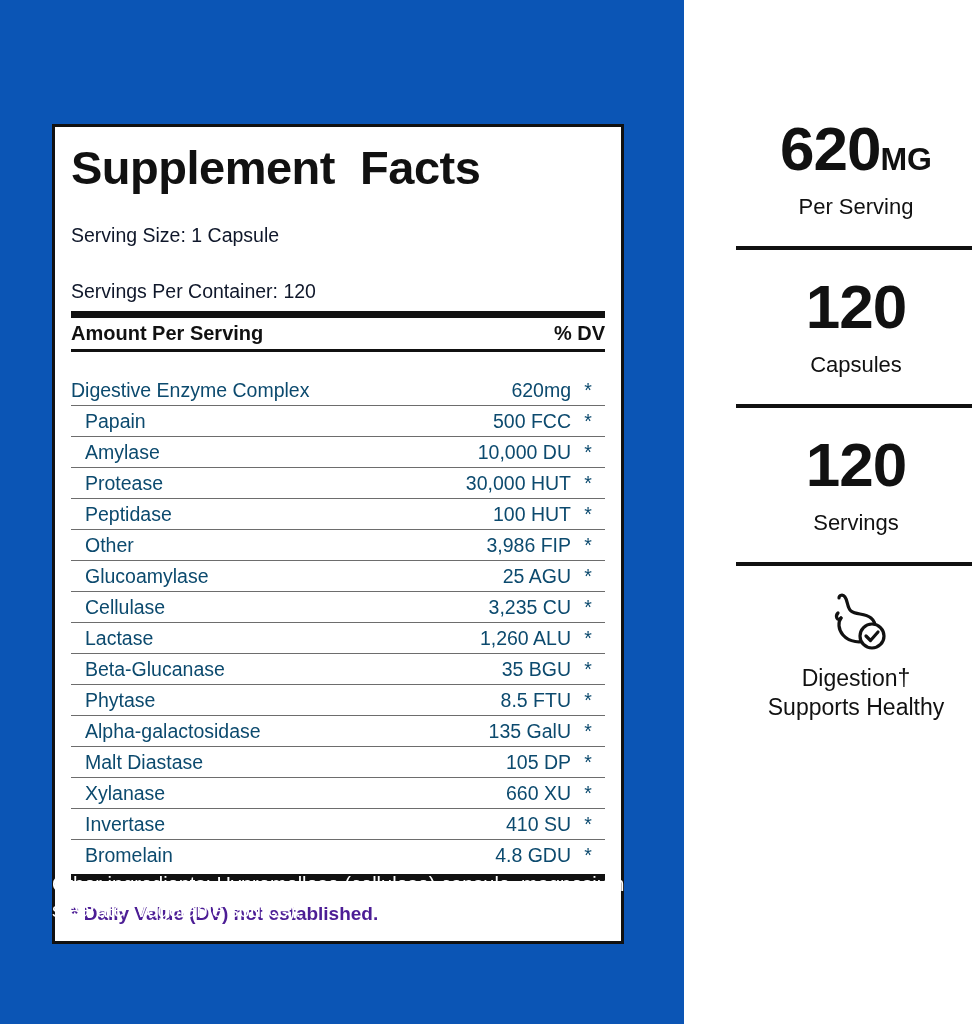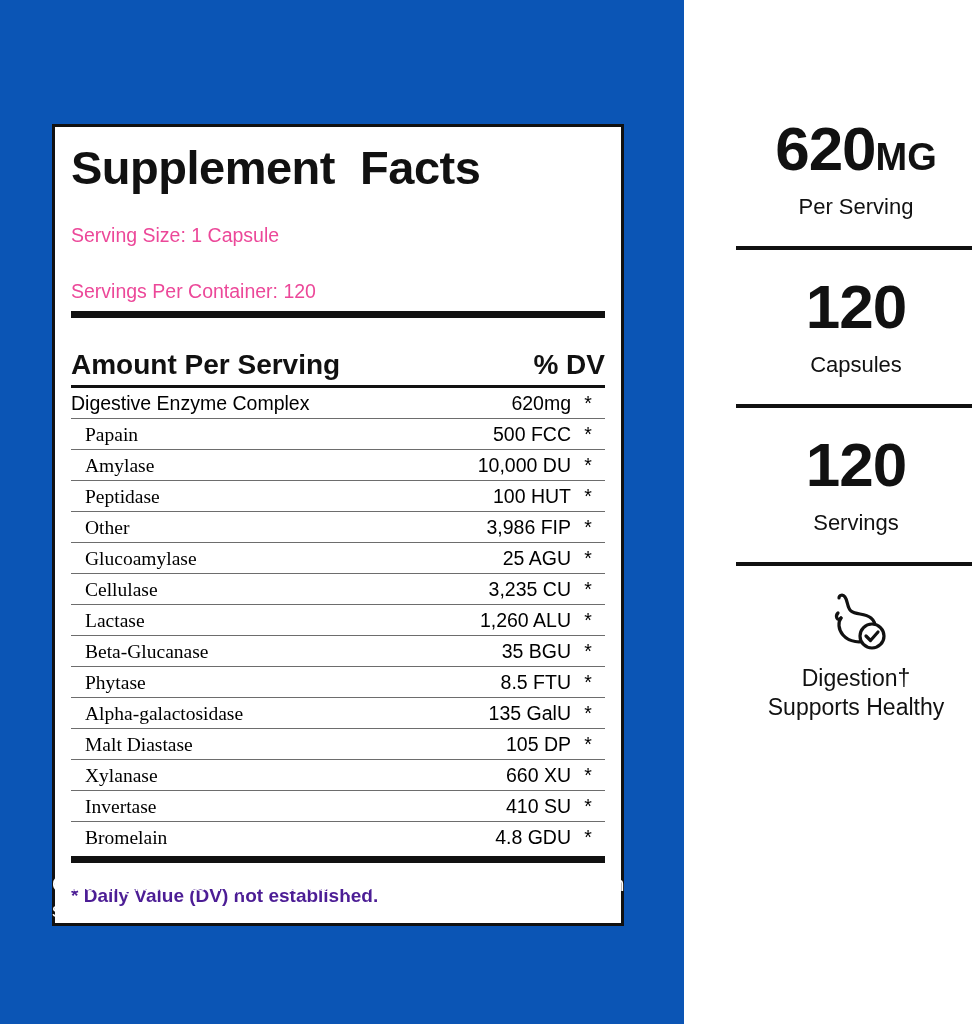--- a/index.html
+++ b/index.html
@@ -42,62 +42,61 @@
     font-size: 47px;
     font-weight: bold;
     letter-spacing: -0.5px;
     color: #111;
     line-height: 1.05;
     margin: 2px 0 6px 0;
     white-space: pre;
   }
   .serving-line {
     font-size: 19.5px;
-    color: #ec4899;
+    color: #0f172a;
     line-height: 1.27;
     margin-top: 31px;
   }
   .rule-thick {
     border-top: 7px solid #111;
     margin-top: 7px;
   }
   .rule-med {
     border-top: 3px solid #111;
   }
   .amount-row {
     display: flex;
     justify-content: space-between;
     align-items: baseline;
-    font-size: 28px;
+    font-size: 20px;
     font-weight: bold;
     color: #111;
     padding: 4px 0 4px 0;
-    margin-top: 27px;
   }
   table.facts {
     width: 100%;
     border-collapse: collapse;
     font-size: 19.5px;
-    color: #000000;
+    color: #0c4a6e;
+    margin-top: 23px;
   }
   table.facts td {
     padding: 4px 0 3px 0;
     border-bottom: 1px solid #6d6d6d;
     vertical-align: baseline;
   }
   table.facts tr.complex td {
     font-size: 19.5px;
   }
   td.name {
     text-align: left;
     white-space: nowrap;
   }
   td.name.indent {
     padding-left: 14px;
-    font-family: Liberation Serif, serif;
   }
   td.amt {
     text-align: right;
     white-space: nowrap;
     padding-right: 6px;
   }
   td.dv {
     text-align: center;
     width: 34px;
     white-space: nowrap;
@@ -140,21 +139,21 @@
     text-align: center;
     color: #111;
   }
   .stat-big {
     font-size: 62px;
     font-weight: bold;
     line-height: 1;
     letter-spacing: -1px;
   }
   .stat-big .unit {
-    font-size: 38px;
+    font-size: 32px;
     font-weight: bold;
     letter-spacing: 0;
   }
   .stat-sub {
     font-size: 22px;
     margin-top: 14px;
   }
   .divider {
     border-top: 4px solid #111;
     margin: 26px 0 26px 0;
@@ -205,20 +204,25 @@
             <td class="dv">*</td>
           </tr>
           <tr>
             <td class="name indent">Papain</td>
             <td class="amt">500 FCC</td>
             <td class="dv">*</td>
           </tr>
           <tr>
             <td class="name indent">Amylase</td>
             <td class="amt">10,000 DU</td>
+            <td class="dv">*</td>
+          </tr>
+          <tr>
+            <td class="name indent">Protease</td>
+            <td class="amt">30,000 HUT</td>
             <td class="dv">*</td>
           </tr>
           <tr>
             <td class="name indent">Peptidase</td>
             <td class="amt">100 HUT</td>
             <td class="dv">*</td>
           </tr>
           <tr>
             <td class="name indent">Other</td>
             <td class="amt">3,986 FIP</td>

